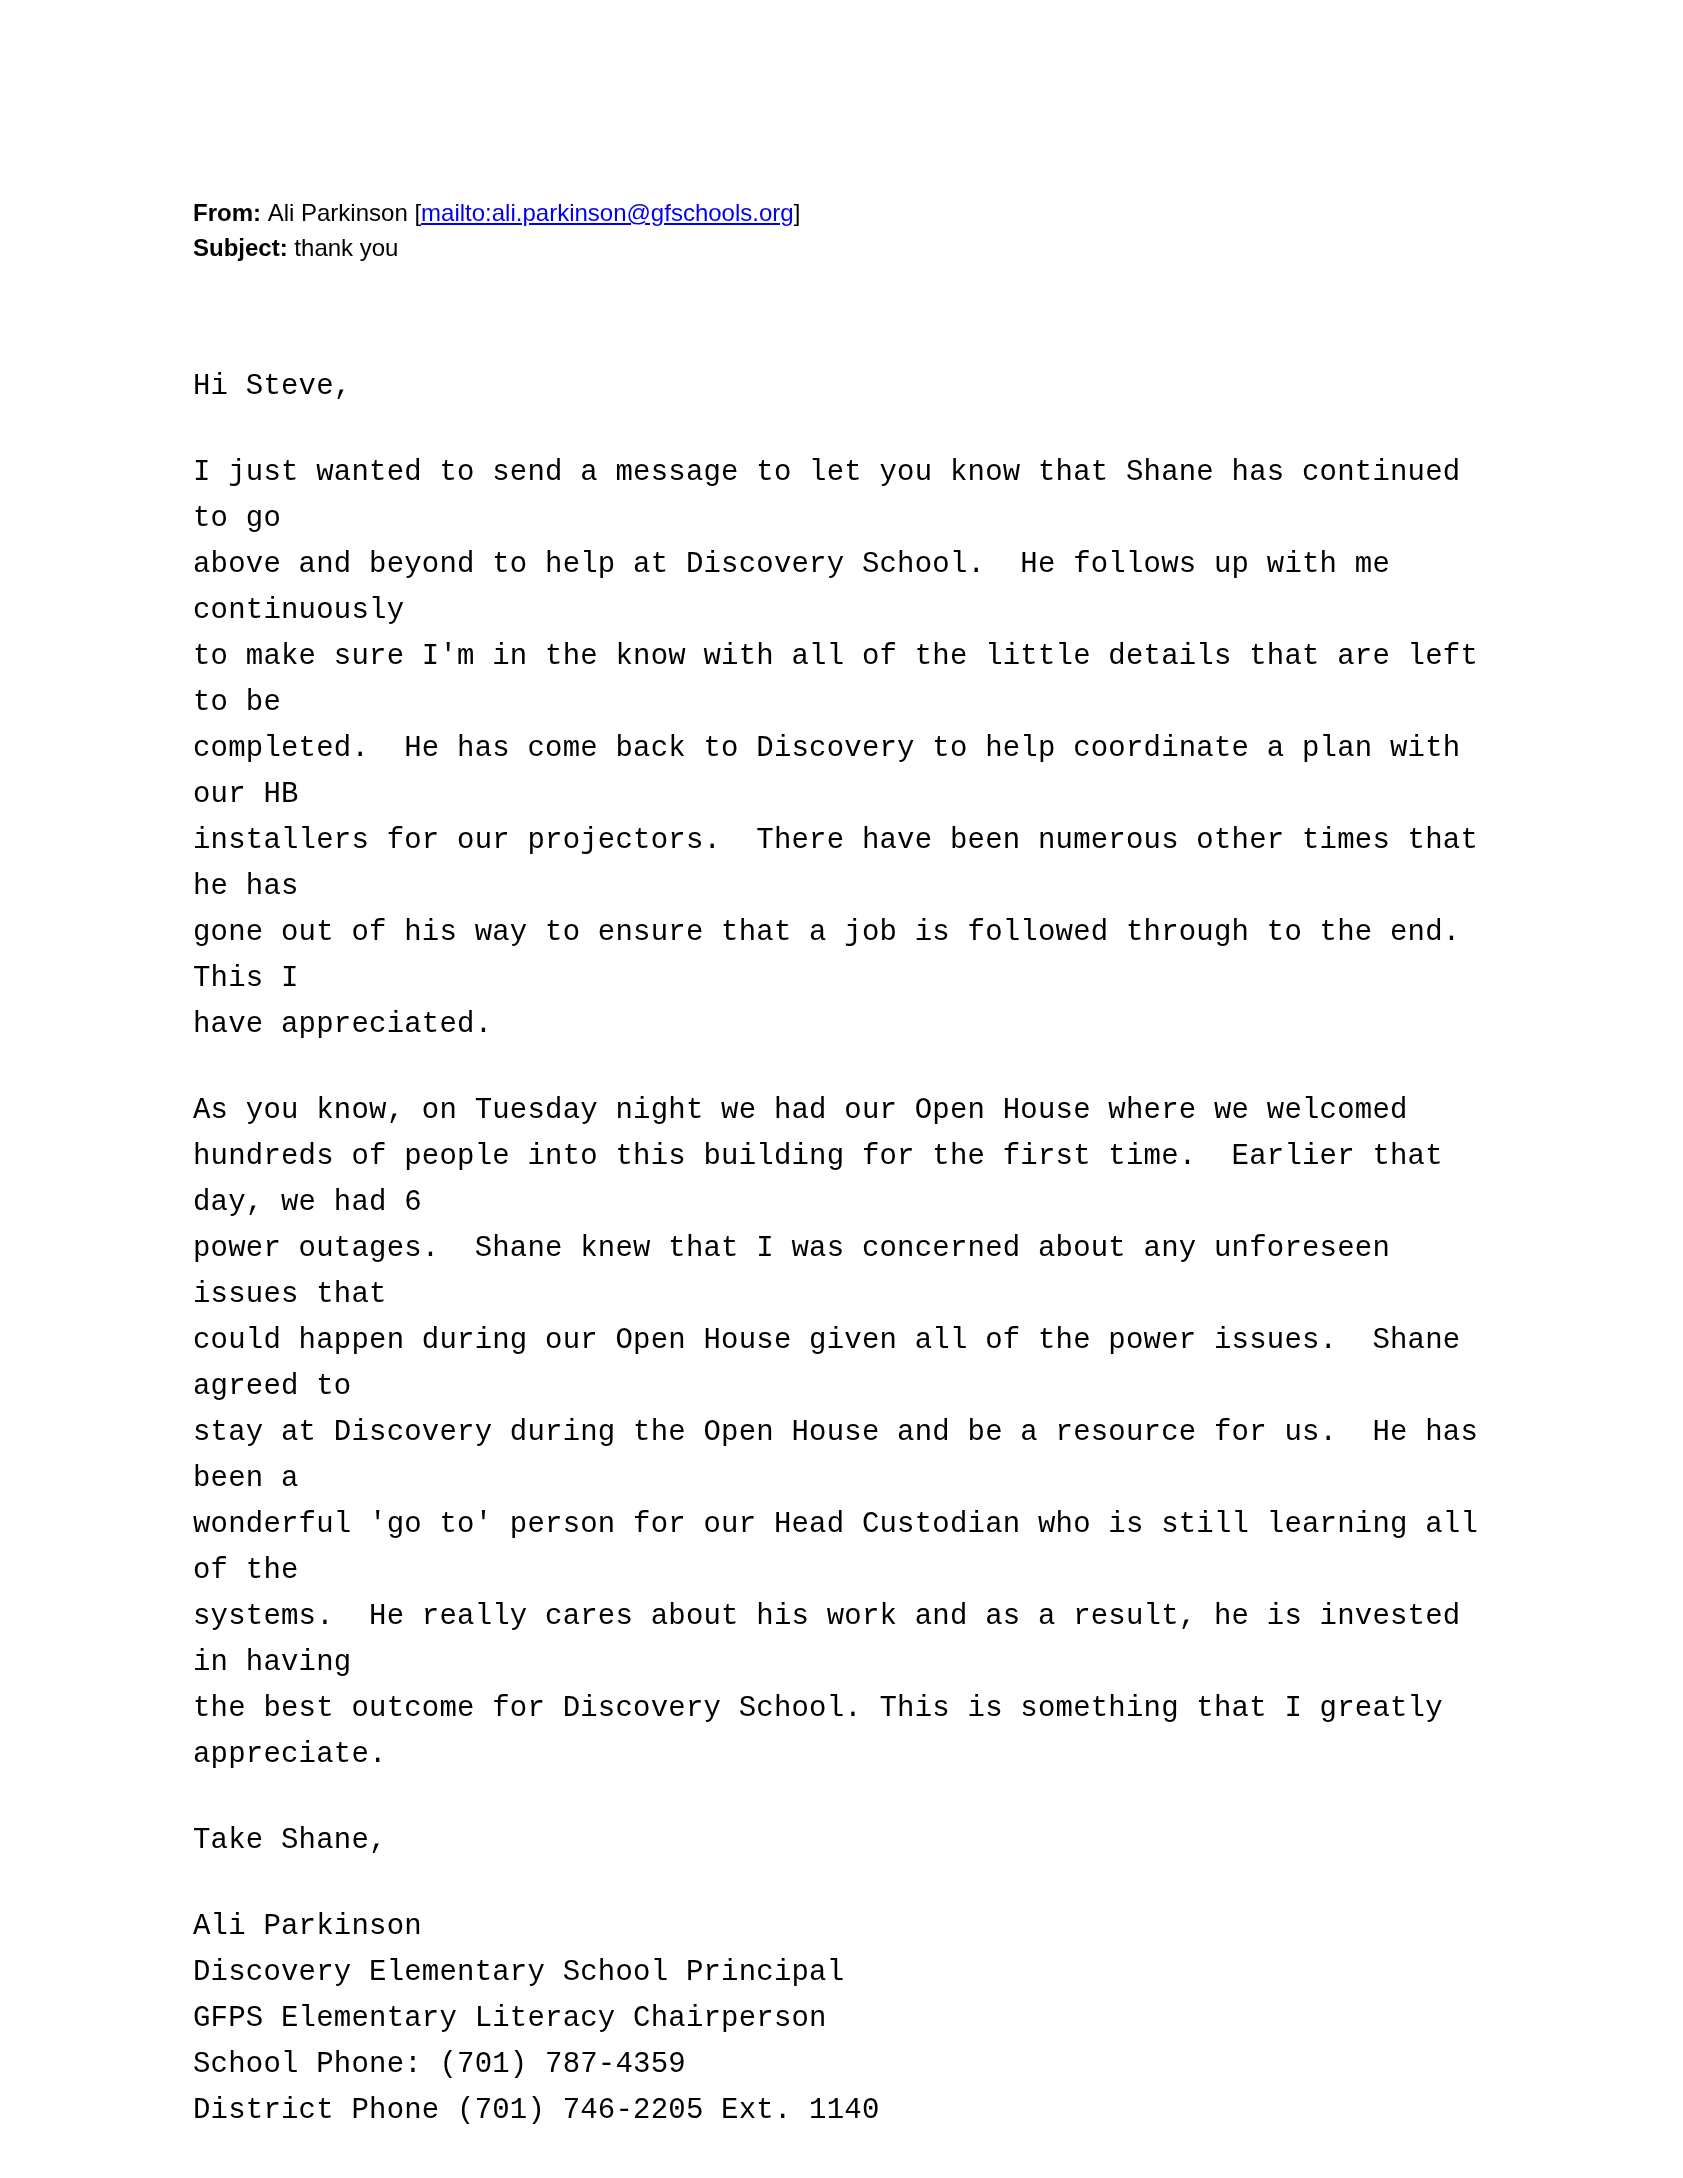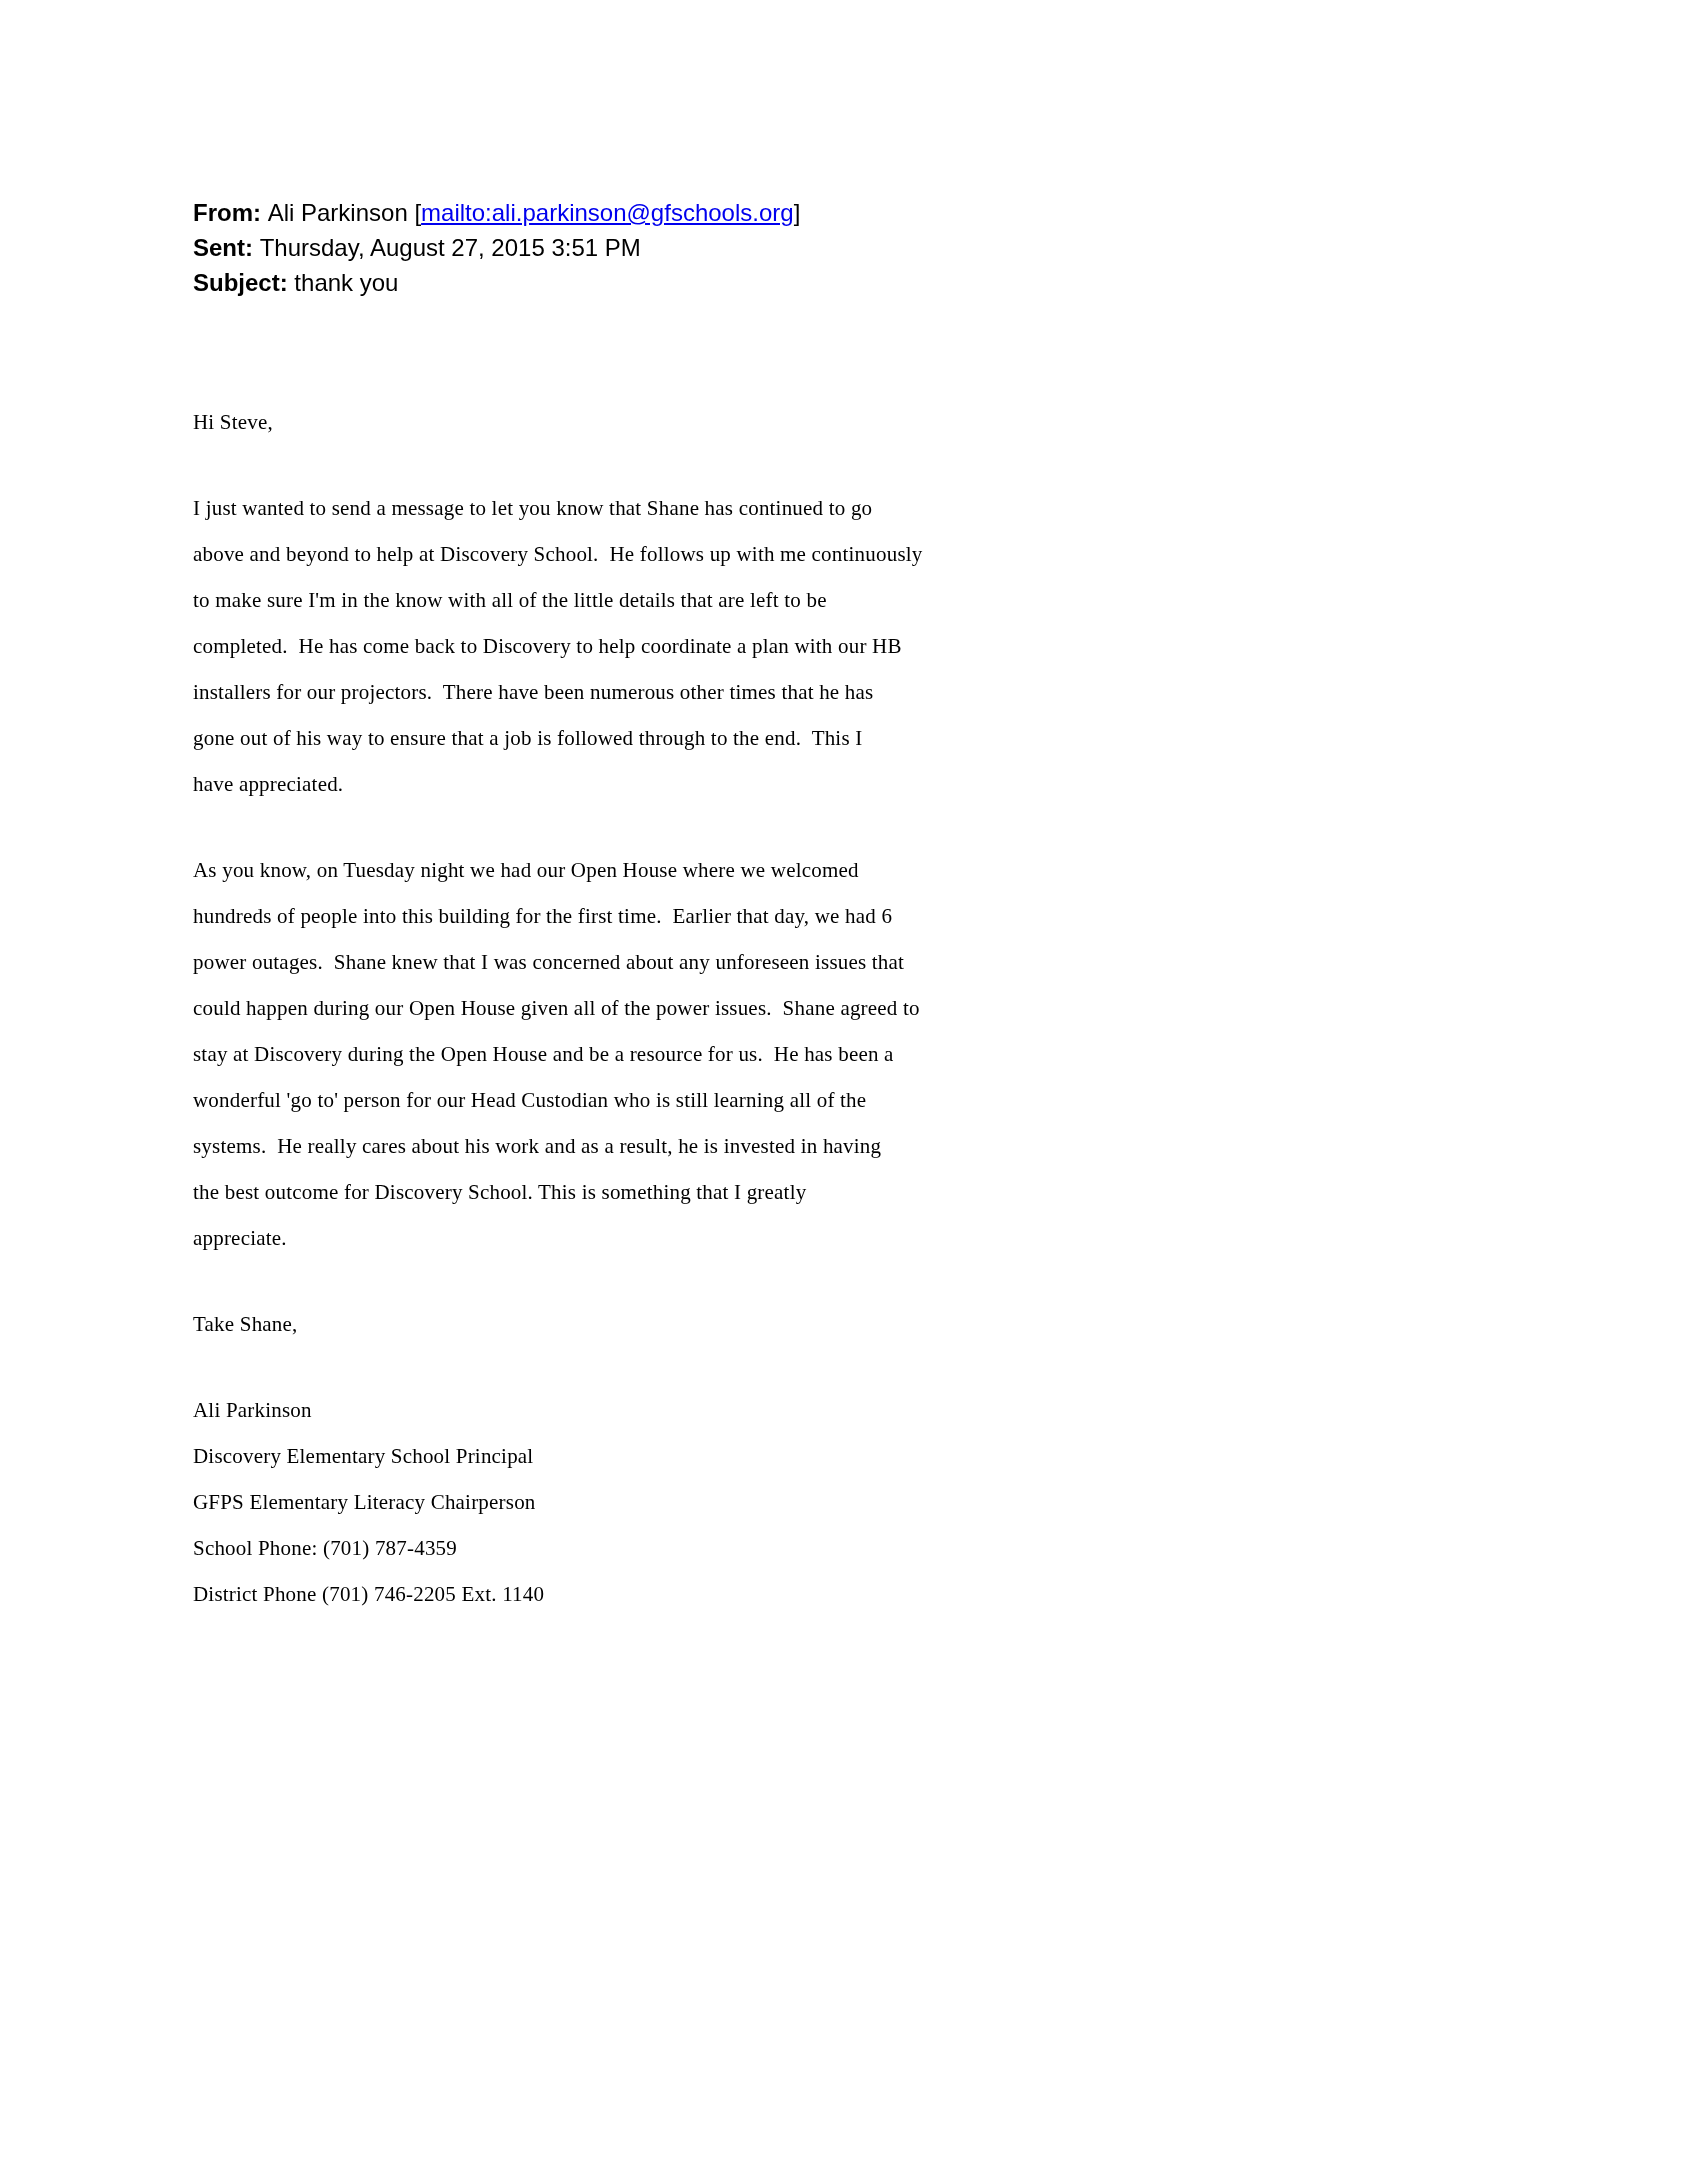--- a/index.html
+++ b/index.html
@@ -30,40 +30,39 @@
   .header-row { white-space: nowrap; }
   .hlabel { font-weight: bold; }
   .mailto-link {
     color: #0000ee;
     text-decoration: underline;
     cursor: pointer;
   }
   
   .email-body {
     margin-top: 99px;
-    font-family: Liberation Serif, serif;
-    font-size: 21px;
+    font-family: Liberation Mono, monospace;
+    font-size: 29px;
     line-height: 46px;
     color: #000000;
     letter-spacing: 0.2px;
   }
   .email-body p {
     margin: 0 0 40px 0;
     white-space: pre-wrap;
   }
   .email-body p:last-child { margin-bottom: 0; }
 </style>
 </head>
 <body>
 
 <div class="page">
 
   <div class="email-header">
     <div class="header-row"><span class="hlabel">From:</span><span>&nbsp;</span><span>Ali Parkinson </span><span>[</span><a class="mailto-link" href="mailto:ali.parkinson@gfschools.org">mailto:ali.parkinson@gfschools.org</a><span>]</span></div>
-    <div class="header-row"><span class="hlabel">Sent:</span><span>&nbsp;</span><span>Thursday, August 27, 2015 3:51 PM</span></div>
     <div class="header-row"><span class="hlabel">Subject:</span><span>&nbsp;</span><span>thank you</span></div>
   </div>
 
   <div class="email-body">
     <p>Hi Steve,</p>
     <p>I just wanted to send a message to let you know that Shane has continued to go
 above and beyond to help at Discovery School.  He follows up with me continuously
 to make sure I'm in the know with all of the little details that are left to be
 completed.  He has come back to Discovery to help coordinate a plan with our HB
 installers for our projectors.  There have been numerous other times that he has

